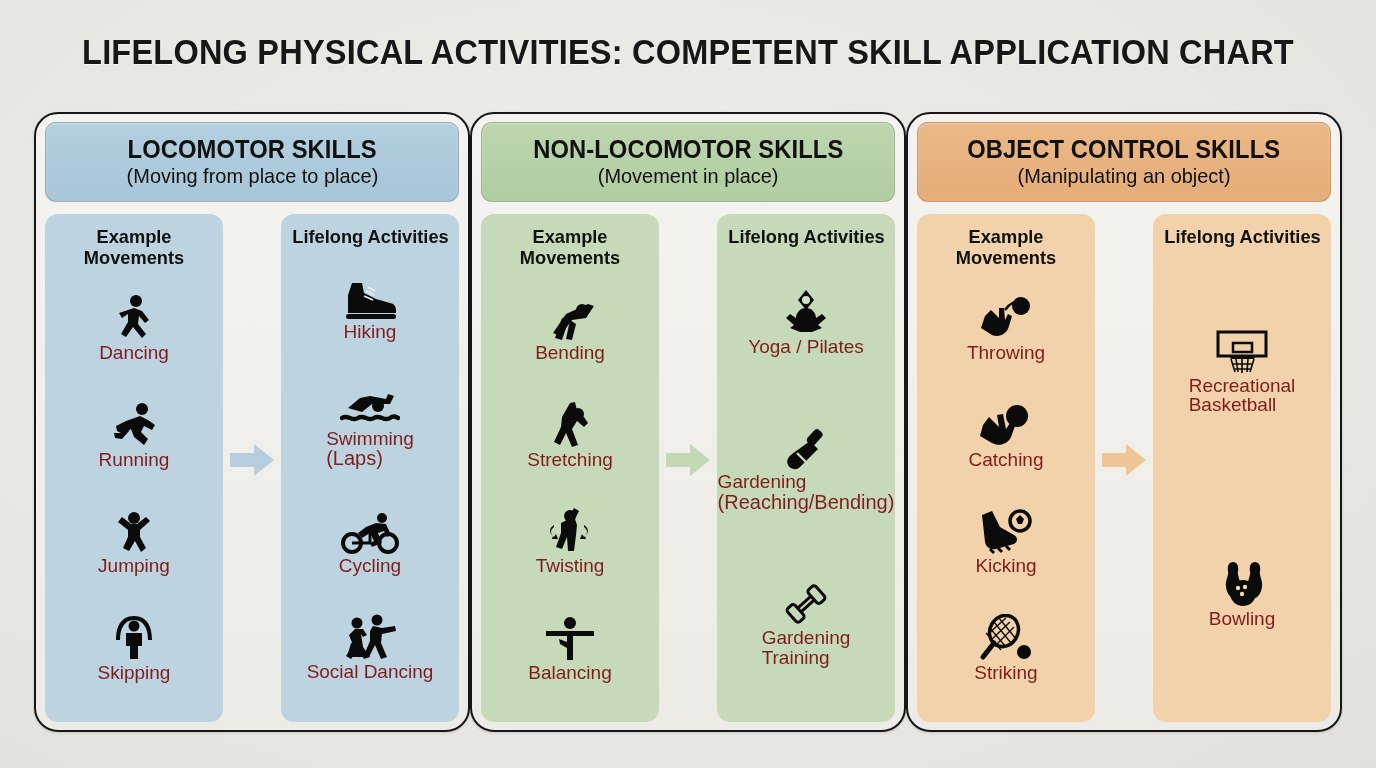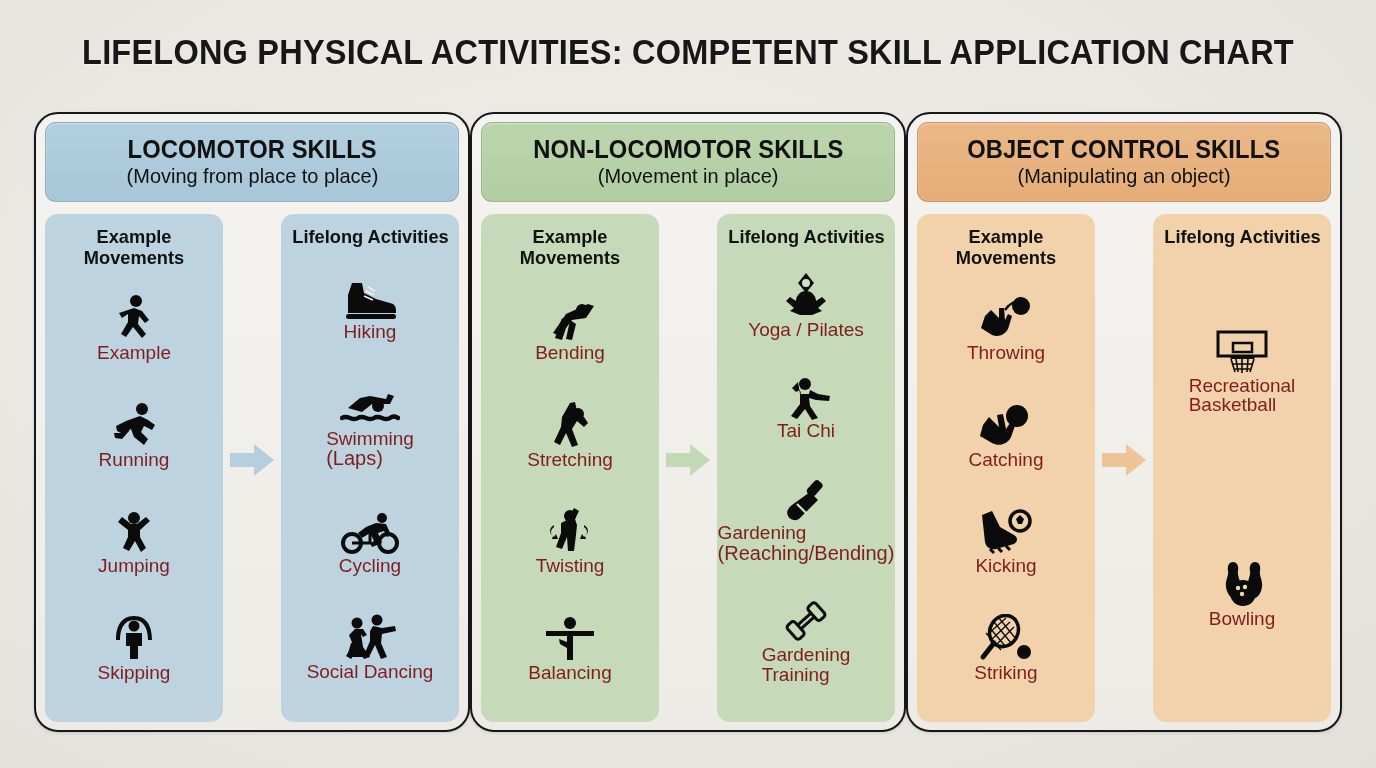--- a/index.html
+++ b/index.html
@@ -212,21 +212,21 @@
 Movements</div>
           <div class="items">
 
             <div class="item">
               <span class="item-icon">
                 <svg width="44" height="48" viewBox="0 0 44 48">
                     <circle cx="24" cy="7" r="6"></circle>
                     <path d="M22 14 L30 17 L37 26 L33 29 L27 22 L26 30 L34 40 L30 44 L21 33 L14 43 L9 40 L16 28 L16 20 L10 24 L7 19 Z"></path>
                   </svg>
               </span>
-              <span class="item-label">Example</span>
+              <span class="item-label">Dancing</span>
             </div>
 
             <div class="item">
               <span class="item-icon">
                 <svg width="48" height="48" viewBox="0 0 48 48">
                     <circle cx="32" cy="8" r="6"></circle>
                     <path d="M30 15 L38 19 L45 24 L42 29 L34 25 L31 31 L38 38 L34 44 L24 36 L21 28 L13 33 L7 30 L6 25 L16 20 Z"></path>
                     <path d="M20 29 L12 38 L5 37 L4 32 L11 32 Z"></path>
                   </svg>
               </span>
@@ -396,29 +396,20 @@
               <span class="item-icon">
                 <svg width="52" height="48" viewBox="0 0 52 48">
                     <path d="M26 2 L34 12 L26 22 L18 12 Z"></path>
                     <circle cx="26" cy="12" r="4" fill="#cfe0c3"></circle>
                     <path d="M26 20 C20 20 16 25 16 30 L10 26 L6 30 L14 37 L10 40 L20 44 L32 44 L42 40 L38 37 L46 30 L42 26 L36 30 C36 25 32 20 26 20 Z"></path>
                   </svg>
               </span>
               <span class="item-label">Yoga / Pilates</span>
             </div>
 
-            <div class="item">
-              <span class="item-icon">
-                <svg width="56" height="44" viewBox="0 0 56 44">
-                    <circle cx="27" cy="8" r="6"></circle>
-                    <path d="M20 6 L14 12 L18 16 L22 14 L23 18 L31 18 L32 14 L40 18 L52 20 L51 25 L38 24 L31 22 L32 30 L40 42 L34 44 L27 33 L19 43 L13 40 L22 28 L22 18 Z"></path>
-                  </svg>
-              </span>
-              <span class="item-label">Tai Chi</span>
-            </div>
 
             <div class="item">
               <span class="item-icon">
                 <svg width="52" height="44" viewBox="0 0 52 44">
                     <rect x="30" y="2" width="10" height="17" rx="4" transform="rotate(42 35 10)"></rect>
                     <path d="M30 14 L38 22 L20 40 C16 44 10 42 8 38 C6 34 8 30 12 27 Z"></path>
                     <path d="M17 26 L28 37" stroke="#cfe0c3" stroke-width="2.2" fill="none"></path>
                   </svg>
               </span>
               <span class="item-label"><span>Gardening</span><span class="sub">(Reaching/Bending)</span></span>

